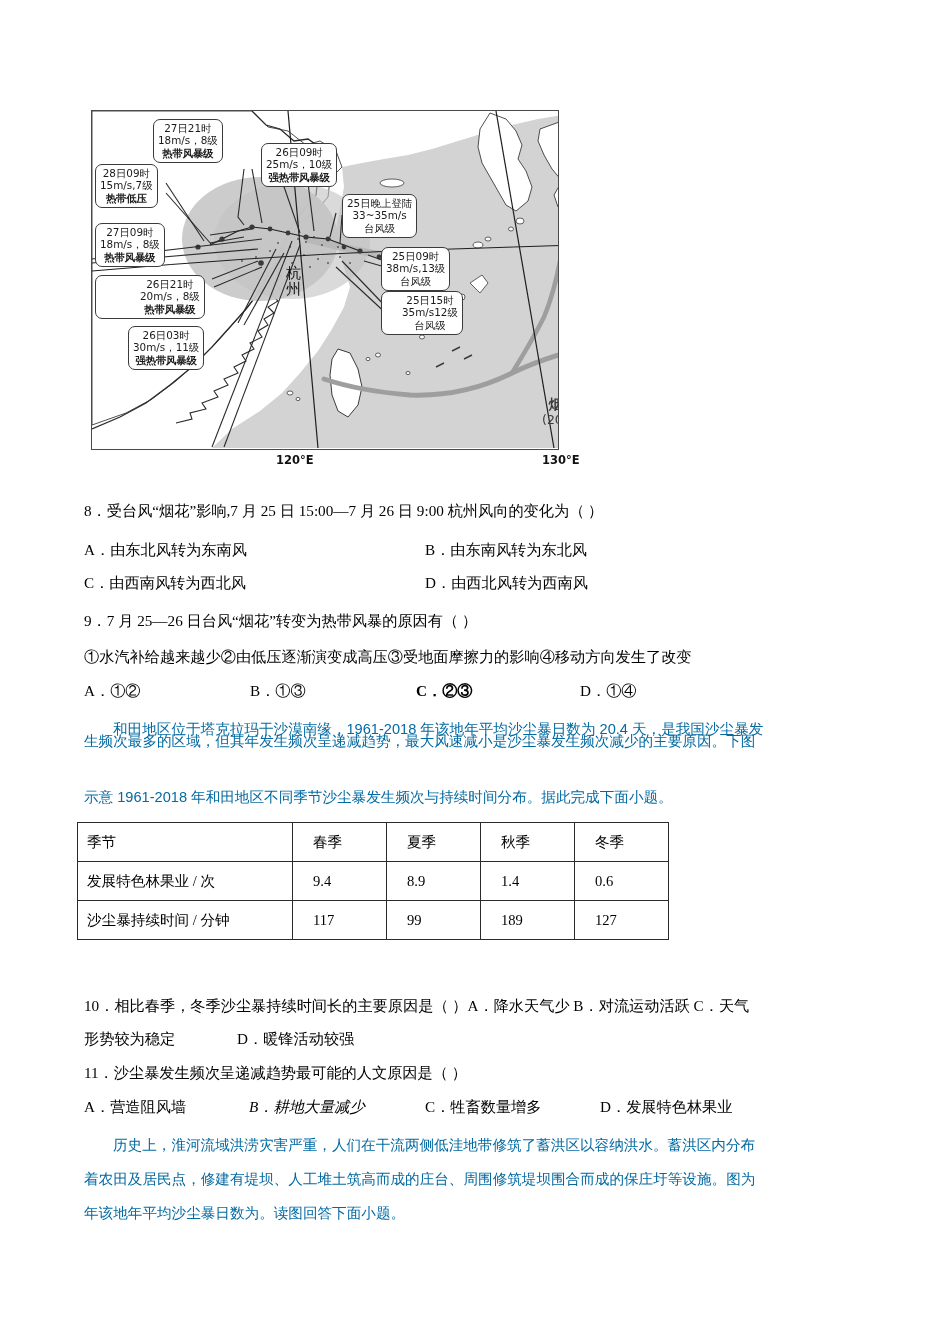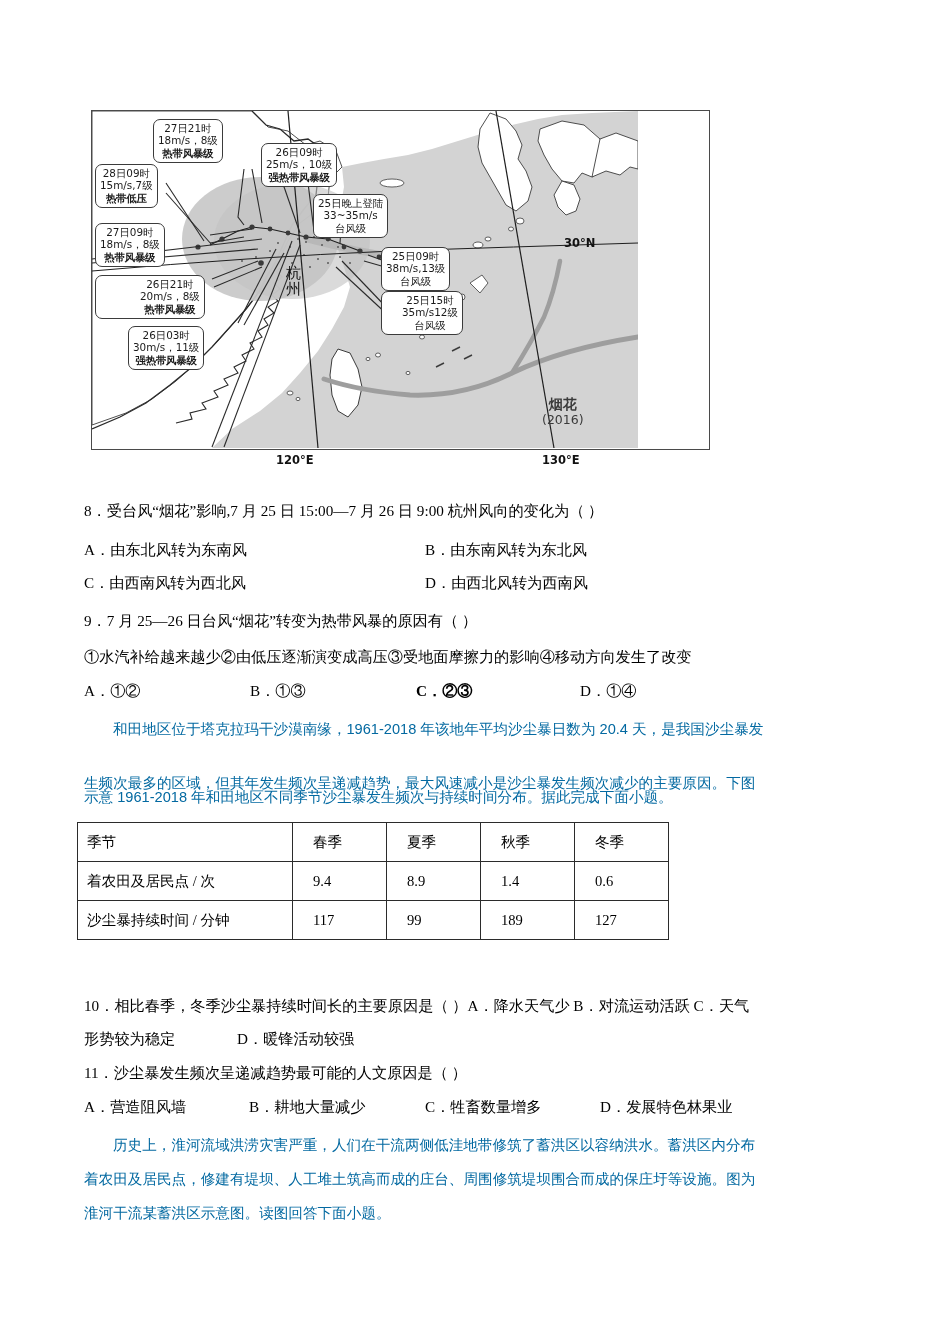--- a/index.html
+++ b/index.html
@@ -19,21 +19,21 @@
     position: absolute;
     left: 0; top: 0;
     width: 950px; height: 1344px;
   }
 
   
   .figure-wrap {
     position: absolute;
     left: 91px;
     top: 110px;
-    width: 619px;
+    width: 468px;
     height: 340px;
   }
   .map-frame {
     position: absolute;
     left: 0; top: 0;
     width: 100%; height: 100%;
     border: 1.5px solid #4a4a4a;
     background: #ffffff;
     box-sizing: border-box;
     overflow: hidden;
@@ -307,21 +307,21 @@
         <div>25m/s，10级</div>
         <div class="b">强热带风暴级</div>
       </div>
 
       <div class="callout" style="left:3px; top:53px;">
         <div>28日09时</div>
         <div>15m/s,7级</div>
         <div class="b">热带低压</div>
       </div>
 
-      <div class="callout" style="left:221px; top:83px;text-align:center;">
+      <div class="callout" style="left:250px; top:83px;text-align:center;">
         <div>25日晚上登陆</div>
         <div>33~35m/s</div>
         <div>台风级</div>
       </div>
 
       <div class="callout" style="left:3px; top:112px;">
         <div>27日09时</div>
         <div>18m/s，8级</div>
         <div class="b">热带风暴级</div>
       </div>
@@ -375,34 +375,34 @@
 
   <div class="q" style="left:84px; top:608px;">9．7 月 25—26 日台风“烟花”转变为热带风暴的原因有（   ）</div>
   <div class="q" style="left:84px; top:644px;">①水汽补给越来越少②由低压逐渐演变成高压③受地面摩擦力的影响④移动方向发生了改变</div>
 
   <div class="opt-row" style="left:84px; top:678px;">A．①②</div>
   <div class="opt-row" style="left:250px; top:678px;">B．①③</div>
   <div class="opt-row" style="left:416px; top:678px;font-weight:bold;">C．②③</div>
   <div class="opt-row" style="left:580px; top:678px;">D．①④</div>
 
   <div class="para" style="left:113px; top:712px;">和田地区位于塔克拉玛干沙漠南缘，1961-2018 年该地年平均沙尘暴日数为 20.4 天，是我国沙尘暴发</div>
-  <div class="para" style="left:84px; top:766px;">生频次最多的区域，但其年发生频次呈递减趋势，最大风速减小是沙尘暴发生频次减少的主要原因。下图</div>
+  <div class="para" style="left:84px; top:724px;">生频次最多的区域，但其年发生频次呈递减趋势，最大风速减小是沙尘暴发生频次减少的主要原因。下图</div>
   <div class="para" style="left:84px; top:780px;">示意 1961-2018 年和田地区不同季节沙尘暴发生频次与持续时间分布。据此完成下面小题。</div>
 
   <table class="data-table">
     <tbody>
       <tr>
         <td class="rowhead">季节</td>
         <td class="val">春季</td>
         <td class="val">夏季</td>
         <td class="val">秋季</td>
         <td class="val">冬季</td>
       </tr>
       <tr>
-        <td class="rowhead">着农田及居民点 / 次</td>
+        <td class="rowhead">发展特色林果业 / 次</td>
         <td class="val">9.4</td>
         <td class="val">8.9</td>
         <td class="val">1.4</td>
         <td class="val">0.6</td>
       </tr>
       <tr>
         <td class="rowhead">沙尘暴持续时间 / 分钟</td>
         <td class="val">117</td>
         <td class="val">99</td>
         <td class="val">189</td>
@@ -411,21 +411,21 @@
     </tbody>
   </table>
 
   <div class="q" style="left:84px; top:993px;">10．相比春季，冬季沙尘暴持续时间长的主要原因是（   ）A．降水天气少    B．对流运动活跃 C．天气</div>
   <div class="q" style="left:84px; top:1026px;">形势较为稳定</div>
   <div class="q" style="left:237px; top:1026px;">D．暖锋活动较强</div>
 
   <div class="q" style="left:84px; top:1060px;">11．沙尘暴发生频次呈递减趋势最可能的人文原因是（   ）</div>
 
   <div class="opt-row" style="left:84px; top:1094px;">A．营造阻风墙</div>
-  <div class="opt-row" style="left:249px; top:1094px;">B．耕地大量减少</div>
+  <div class="opt-row" style="left:249px; top:1094px;font-style:italic;">B．耕地大量减少</div>
   <div class="opt-row" style="left:425px; top:1094px;">C．牲畜数量增多</div>
   <div class="opt-row" style="left:600px; top:1094px;">D．发展特色林果业</div>
 
   <div class="para" style="left:113px; top:1128px;">历史上，淮河流域洪涝灾害严重，人们在干流两侧低洼地带修筑了蓄洪区以容纳洪水。蓄洪区内分布</div>
   <div class="para" style="left:84px; top:1162px;">着农田及居民点，修建有堤坝、人工堆土筑高而成的庄台、周围修筑堤坝围合而成的保庄圩等设施。图为</div>
-  <div class="para" style="left:84px; top:1196px;">淮河干流某蓄洪区示意图。读图回答下面小题。</div>
+  <div class="para" style="left:84px; top:1196px;">年该地年平均沙尘暴日数为。读图回答下面小题。</div>
 
 </div>
 
 </body></html>

